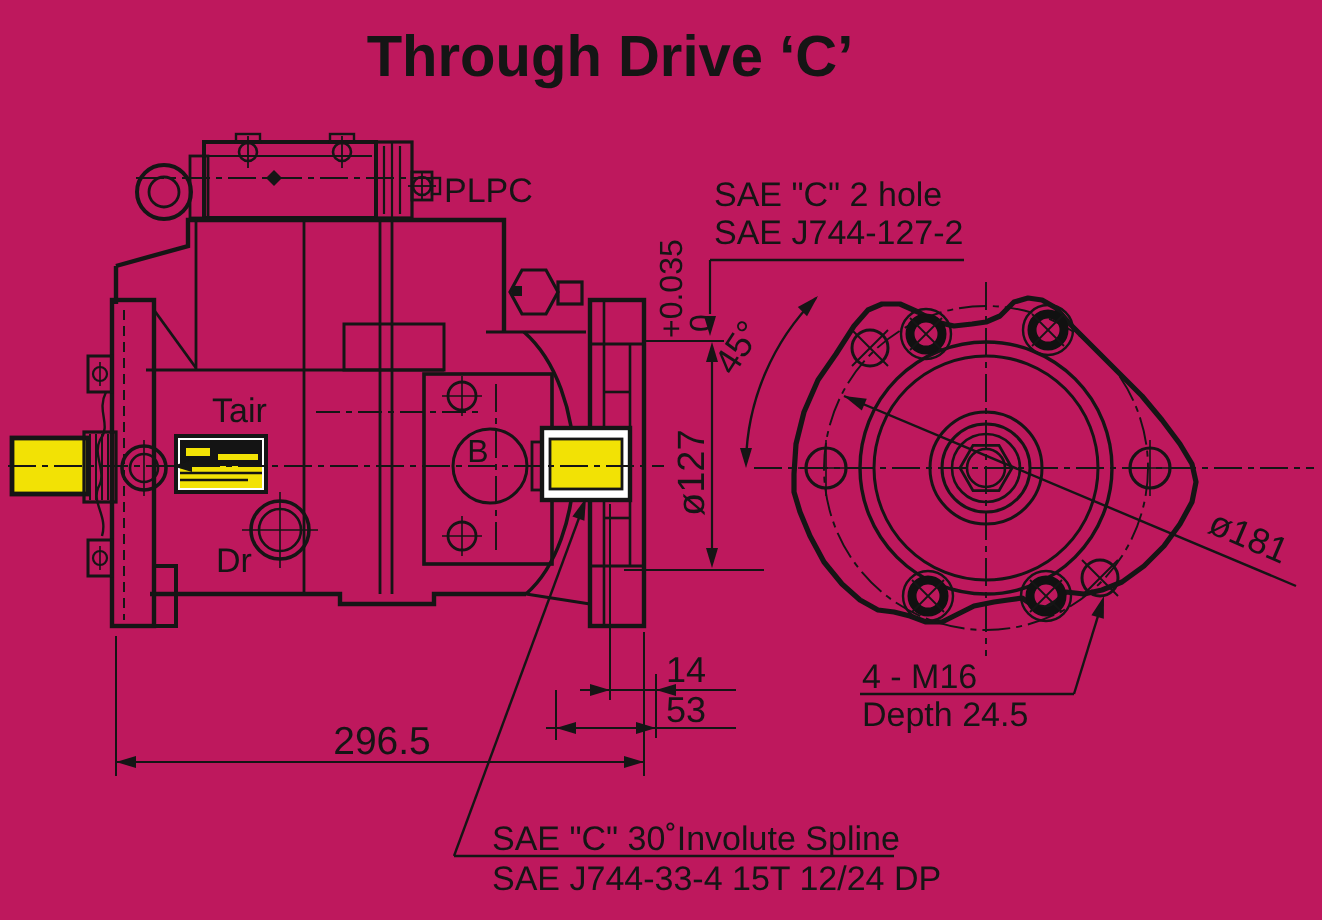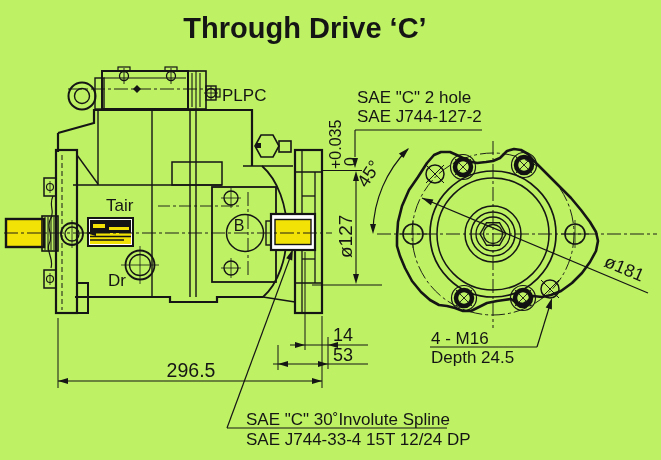--- a/index.html
+++ b/index.html
@@ -1,16 +1,16 @@
 <!DOCTYPE html>
 <html><head>
 <meta charset="utf-8">
 <style>
   html,body{margin:0;padding:0;background:#fff;}
-  #stage{position:relative;width:661px;height:460px;background:#bef264;overflow:hidden;}
+  #stage{position:relative;width:661px;height:460px;background:#be185d;overflow:hidden;}
   svg{position:absolute;left:0;top:0;}
   text{font-family:"Liberation Sans",sans-serif;fill:#151515;}
   .lbl{font-size:17px;}
   .dim{font-size:18px;}
   .ln{stroke:#151515;fill:none;}
 </style>
 </head>
 <body>
 
 <div id="stage">

